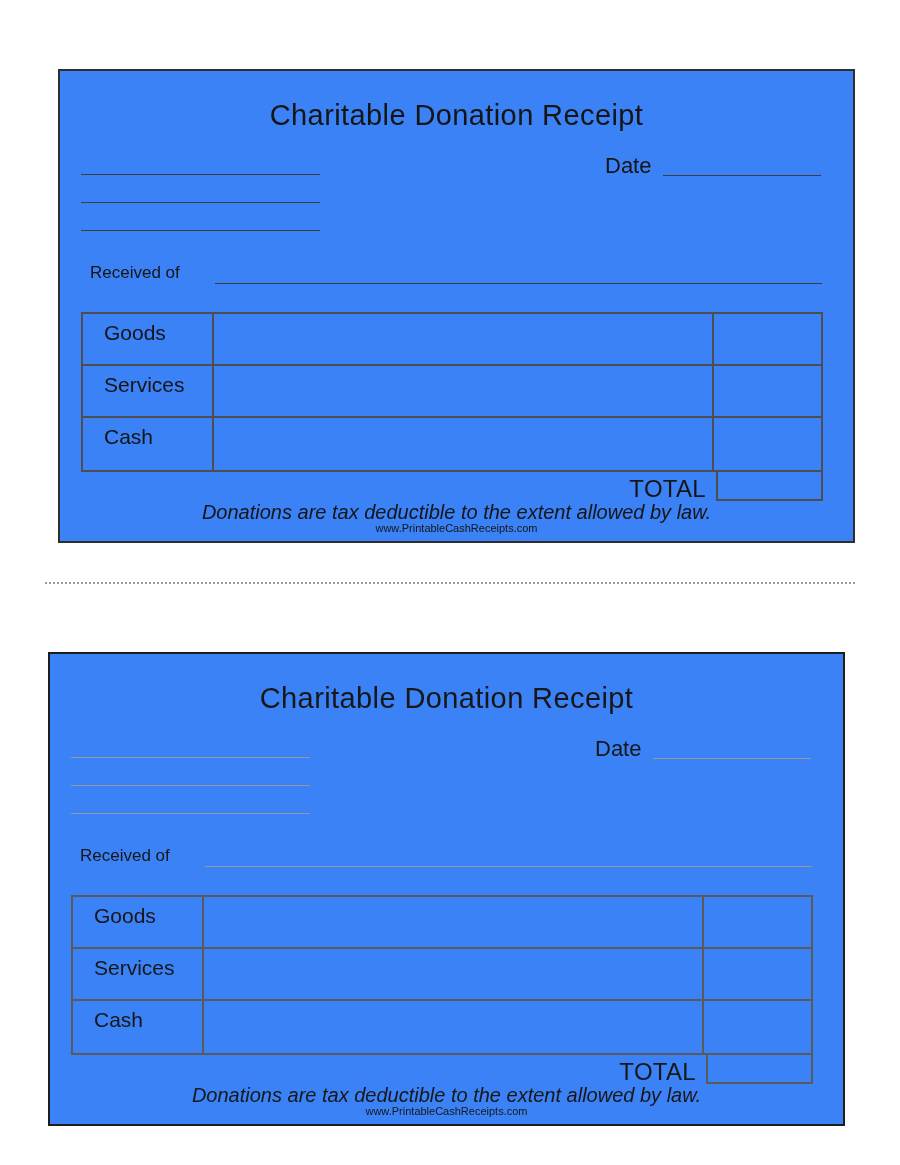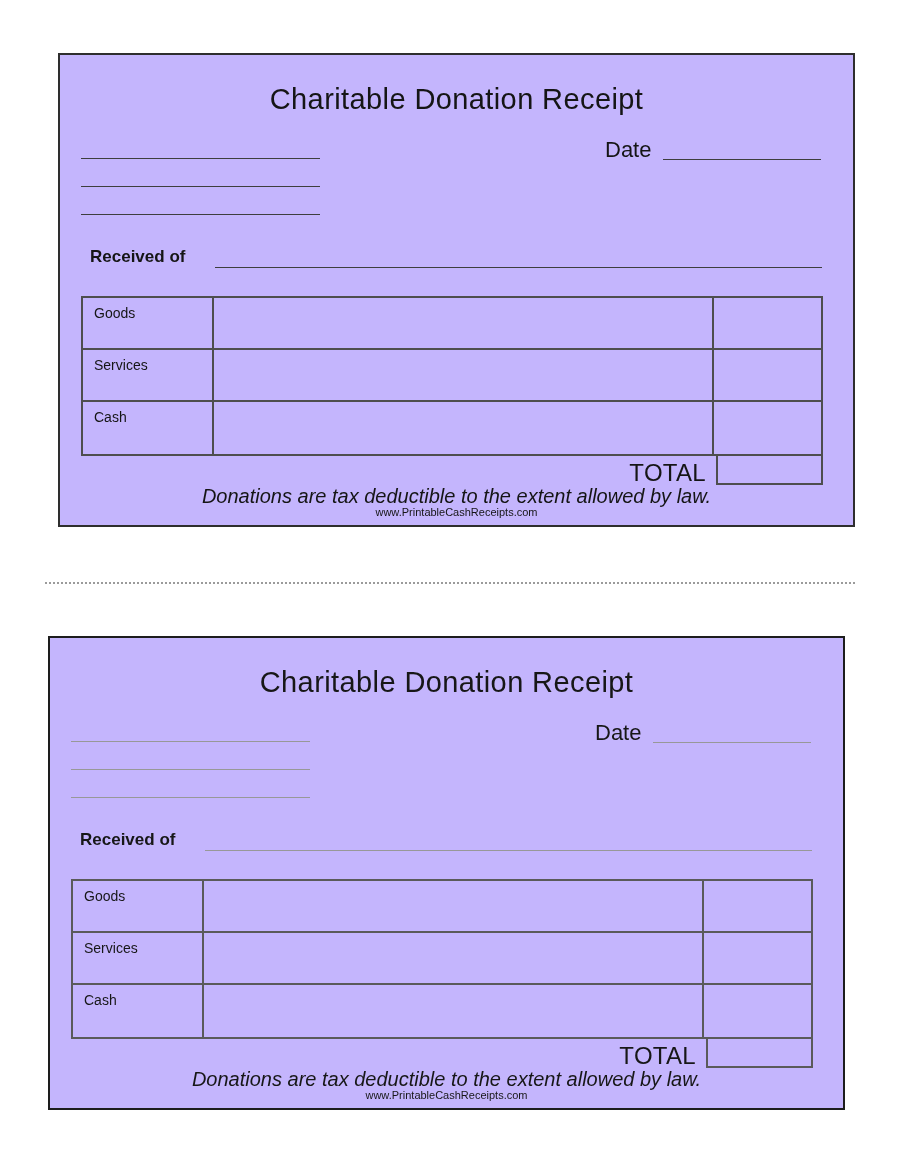--- a/index.html
+++ b/index.html
@@ -5,55 +5,56 @@
   * { margin: 0; padding: 0; box-sizing: border-box; }
   html, body { background: #ffffff; }
   body {
     width: 900px; height: 1165px; position: relative;
     font-family: "Liberation Sans", sans-serif;
     color: #151515;
   }
 
   .receipt {
     position: absolute; width: 797px; height: 474px;
-    background: #c4b5fd;
+    background: #3b82f6;
     border: 2px solid var(--box, #2e2e2e);
     color: var(--text, #151515);
+    margin-top: 16px;
   }
   .receipt.r0 { left: 58px; top: 53px; }
   .receipt.r1 { left: 48px; top: 636px; }
 
   .title {
     position: absolute; top: 28px; left: 0; width: 100%;
     text-align: center; font-size: 29px; font-weight: 400;
     letter-spacing: 0.4px; white-space: nowrap;
   }
 
   .date-label { position: absolute; left: 545px; top: 82px; font-size: 22px; }
   .rule { position: absolute; height: 0; border-bottom: 1.5px solid var(--line, #3e3e3e); }
   .date-line { left: 603px; top: 104px; width: 158px; }
 
   .blank-line { left: 21px; width: 239px; }
   .bl1 { top: 103px; }
   .bl2 { top: 131px; }
   .bl3 { top: 159px; }
 
-  .received-label { position: absolute; left: 30px; top: 192px; font-size: 17px; font-weight: bold; }
+  .received-label { position: absolute; left: 30px; top: 192px; font-size: 17px; }
   .received-line { left: 155px; top: 212px; width: 607px; }
 
   .tbl {
     position: absolute; left: 21px; top: 241px; width: 742px;
     display: grid; grid-template-columns: 131px 500px 107px;
     grid-auto-rows: 52px;
     border: 2px solid var(--table, #4e4e4e);
   }
   .cell {
     border-right: 2px solid var(--table, #4e4e4e);
     border-bottom: 2px solid var(--table, #4e4e4e);
-    font-size: 14px; padding: 7px 6px 0 11px;
+    font-size: 21px; padding: 7px 6px 0 21px;
   }
   .cell:nth-child(3n) { border-right: none; }
   .cell:nth-child(n+7) { border-bottom: none; }
 
   .total-label {
     position: absolute; left: 446px; top: 404px; width: 200px;
     text-align: right; font-size: 24px; letter-spacing: 0.3px;
   }
   .total-box {
     position: absolute; left: 656px; top: 401px; width: 107px; height: 29px;

